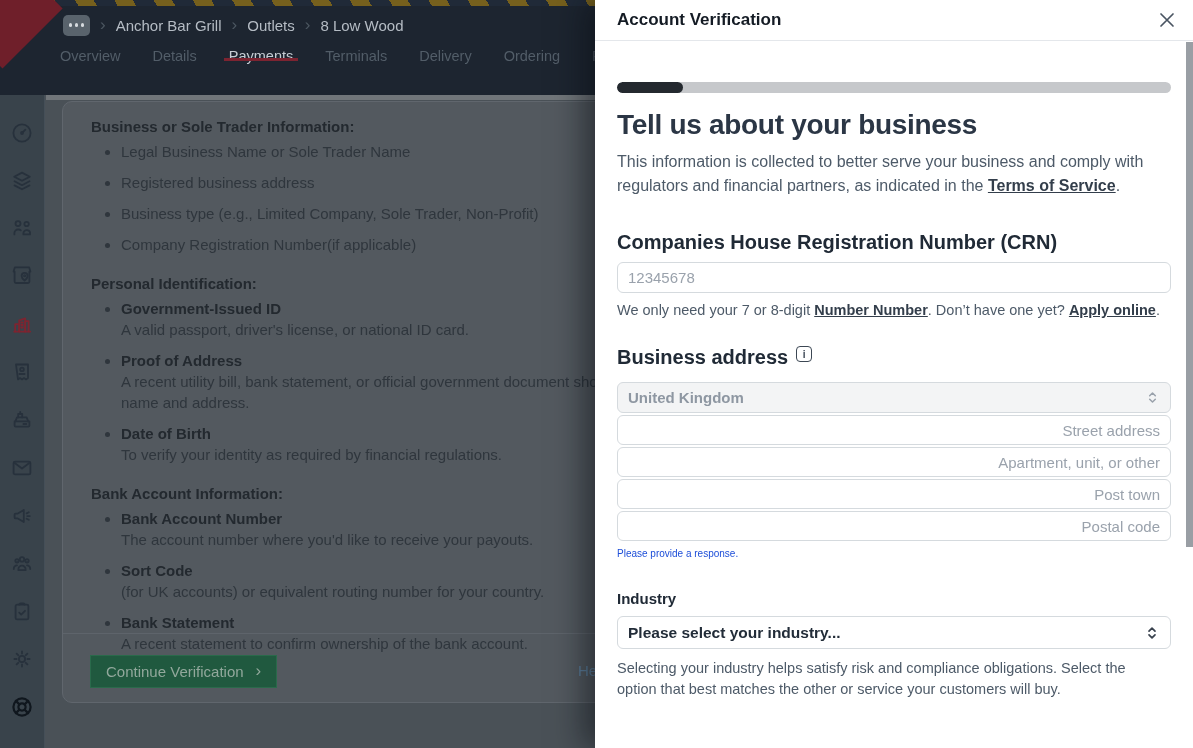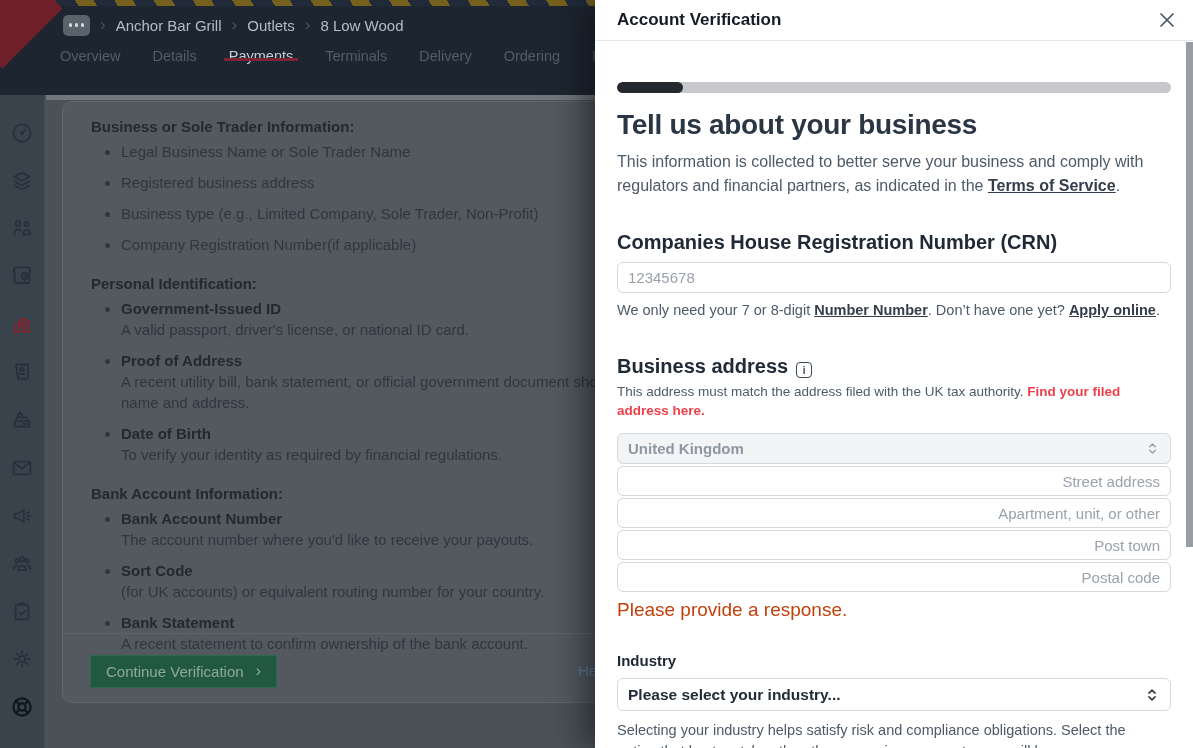--- a/index.html
+++ b/index.html
@@ -60,32 +60,32 @@
   .progress { margin-top:33px; height:11px; background:#c6c8cb; border-radius:6px; overflow:hidden; }
   .progress .fill { height:100%; background:#24292f; border-radius:6px; }
   .dr-h1 { margin-top:16px; font-size:28px; font-weight:700; color:#2b3645; letter-spacing:-.3px; }
   .dr-intro { margin-top:9px; font-size:16px; line-height:24px; color:#4d5a68; }
   .lnk-dark { font-weight:700; color:#333e4b; text-decoration:underline; cursor:pointer; }
   .fld-label { margin-top:33px; font-size:20px; font-weight:700; color:#202a36; }
   .txt-input { margin-top:8px; width:100%; height:31px; border:1px solid #d5dade; border-radius:6px;
                padding:0 10px; font-size:15px; color:#202a36; font-family:"Liberation Sans",sans-serif; outline:none; }
   .txt-input::placeholder { color:#9aa2ac; }
   .fld-hint { margin-top:9px; font-size:14.5px; color:#4d5a68; white-space:nowrap; }
-  .label-row { margin-top:37px; display:flex; align-items:flex-end; gap:8px; }
+  .label-row { margin-top:28px; display:flex; align-items:flex-start; gap:8px; }
   .info-badge { width:16px; height:16px; border:1.6px solid #3c4754; border-radius:4px; color:#3c4754;
                 font-size:10px; font-weight:700; display:flex; align-items:center; justify-content:center; cursor:pointer; }
   .addr-hint { margin-top:4px; font-size:13.5px; line-height:19px; color:#4d5a68; width:545px; }
   .lnk-red { color:#ee3f4b; font-weight:700; cursor:pointer; }
   .sel { margin-top:13px; height:31px; border:1px solid #d5dade; border-radius:6px; background:#fff;
          display:flex; align-items:center; padding:0 10px; cursor:pointer; }
   .sel.disabled { background:#f3f4f5; }
   .sel .val { font-size:15px; font-weight:700; color:#8e97a2; }
   .sel .caret { margin-left:auto; display:flex; }
   .addr-input { margin-top:2px; height:30px;text-align:right; }
-  .err-text { margin-top:7px; font-size:19px; color:#c2410c; }
+  .err-text { margin-top:7px; font-size:10px; color:#1d4ed8; }
   .ind-label { margin-top:31px; font-size:15px; font-weight:600; color:#202a36; }
   .sel.industry { margin-top:9px; height:33px; }
   .sel.industry .val { color:#222c38; font-size:15.5px; }
   .ind-hint { margin-top:9px; font-size:14.5px; line-height:21px; color:#4d5a68; width:552px; }
   .dr-scrollbar { position:absolute; right:0; top:42px; width:7px; height:505px; background:#999ea4; }
 </style>
 </head>
 <body>
 
 <div class="stage">
@@ -276,23 +276,20 @@
       <div class="fld-label">Companies House Registration Number (CRN)</div>
       <input class="txt-input" type="text" placeholder="12345678" style="">
       <div class="fld-hint">
         <span>We only need your 7 or 8-digit </span><span class="lnk-dark">Number Number</span><span>. Don’t have one yet? </span><span class="lnk-dark">Apply online</span><span>.</span>
       </div>
 
       <div class="label-row">
         <span class="fld-label" style="margin-top:0">Business address</span>
         <span class="info-badge">i</span>
       </div>
-      <div class="addr-hint">
-        <span>This address must match the address filed with the UK tax authority. </span><span class="lnk-red">Find your filed address here.</span>
-      </div>
       <div class="sel disabled">
         <span class="val">United Kingdom</span>
         <span class="caret">
           <svg width="15" height="15" viewBox="0 0 16 16">
               <path d="M5 6.2L8 3.2l3 3M5 9.8l3 3 3-3" stroke="#99a1ab" stroke-width="1.6" fill="none" stroke-linecap="round" stroke-linejoin="round"></path>
             </svg>
         </span>
       </div>
       <input class="txt-input addr-input" type="text" placeholder="Street address" style="">
       <input class="txt-input addr-input" type="text" placeholder="Apartment, unit, or other" style="">

